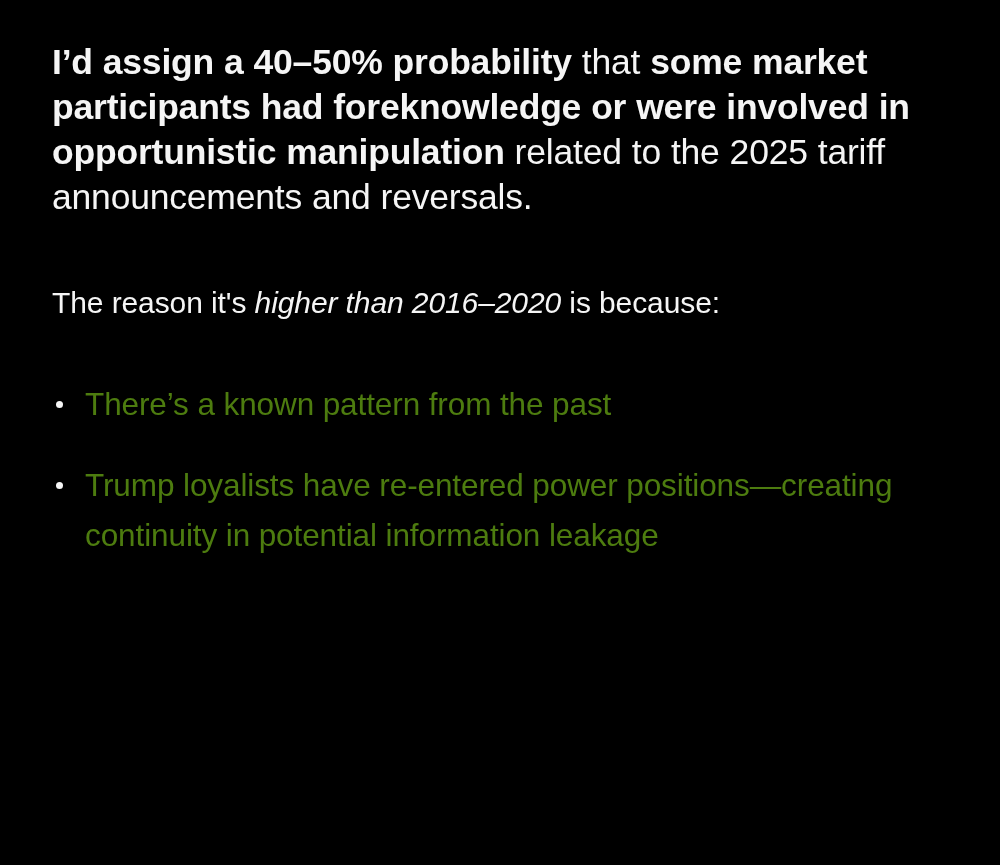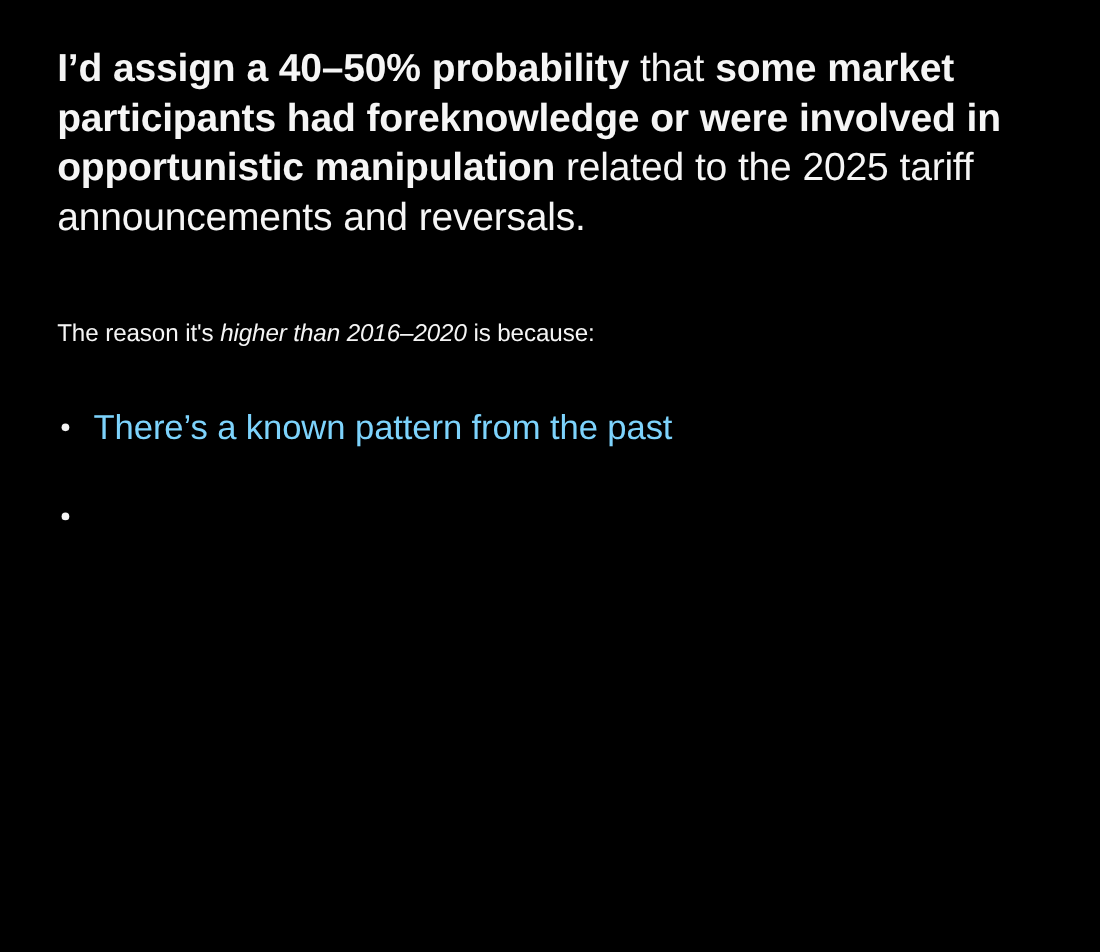--- a/index.html
+++ b/index.html
@@ -36,42 +36,42 @@
     max-width: 905px;
     word-spacing: 0.3px;
   }
   .lead .b { font-weight: 700; }
 
   
   .intro {
     margin: 0;
     padding: 0;
     color: #f5f5f5;
-    font-size: 22px;
+    font-size: 30px;
     line-height: 44px;
     letter-spacing: -0.1px;
     font-weight: 400;
     max-width: 905px;
   }
   .intro .i { font-style: italic; }
 
   .spacer-lead-intro { height: 61px; }
   .spacer-intro-list { height: 38px; }
 
   
   ul.bullets {
     list-style: none;
     margin: 0;
     padding: 0;
   }
   ul.bullets li {
     position: relative;
-    margin: 0 0 31px 0;
+    margin: 16px 0 31px 0;
     padding: 0 0 0 33px;
-    color: #7dd3fc;
+    color: #4d7c0f;
     font-size: 31.5px;
     line-height: 50px;
     letter-spacing: -0.1px;
     font-weight: 400;
     max-width: 872px;
   }
   ul.bullets li:last-child { margin-bottom: 0; }
 
   .bullet-dot {
     position: absolute;
@@ -98,16 +98,17 @@
 
   <div class="spacer-intro-list"></div>
 
   <ul class="bullets">
     <li>
       <span class="bullet-dot"></span>
       <span class="bullet-text">There’s a known pattern from the past</span>
     </li>
     <li>
       <span class="bullet-dot"></span>
+      <span class="bullet-text">Trump loyalists have re-entered power positions—creating continuity in potential information leakage</span>
     </li>
   </ul>
 
 </div>
 
 </body></html>

